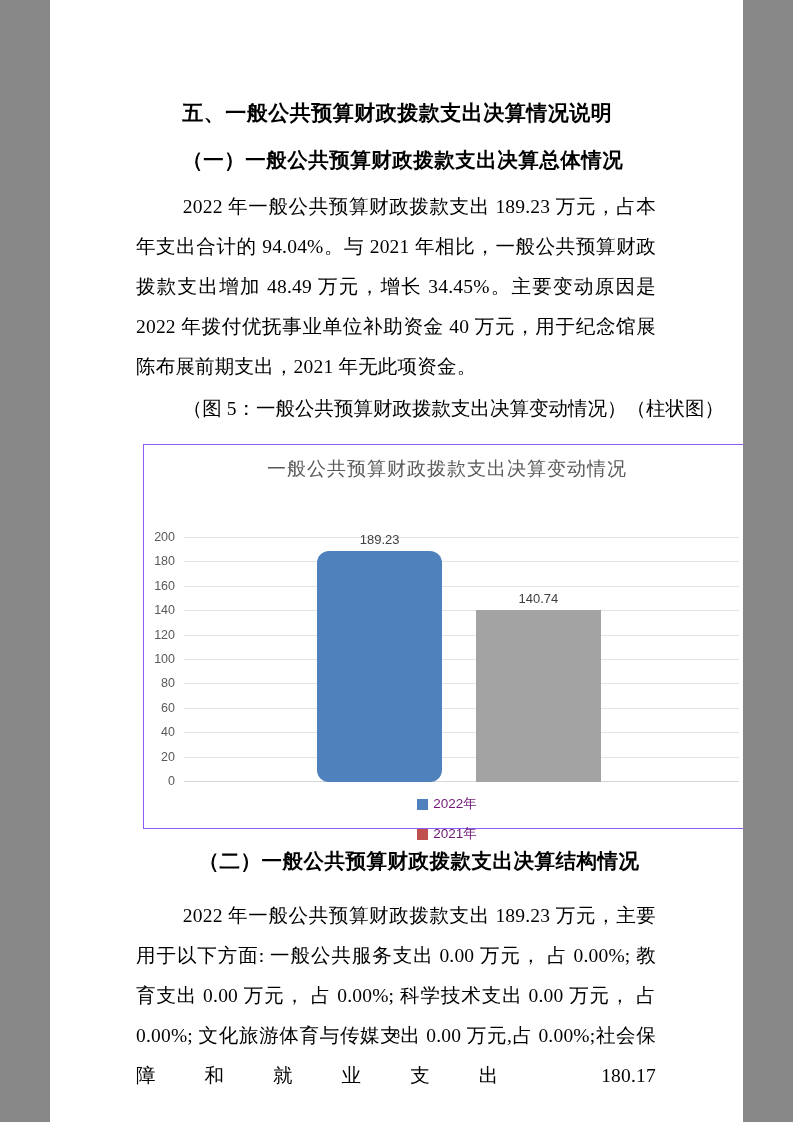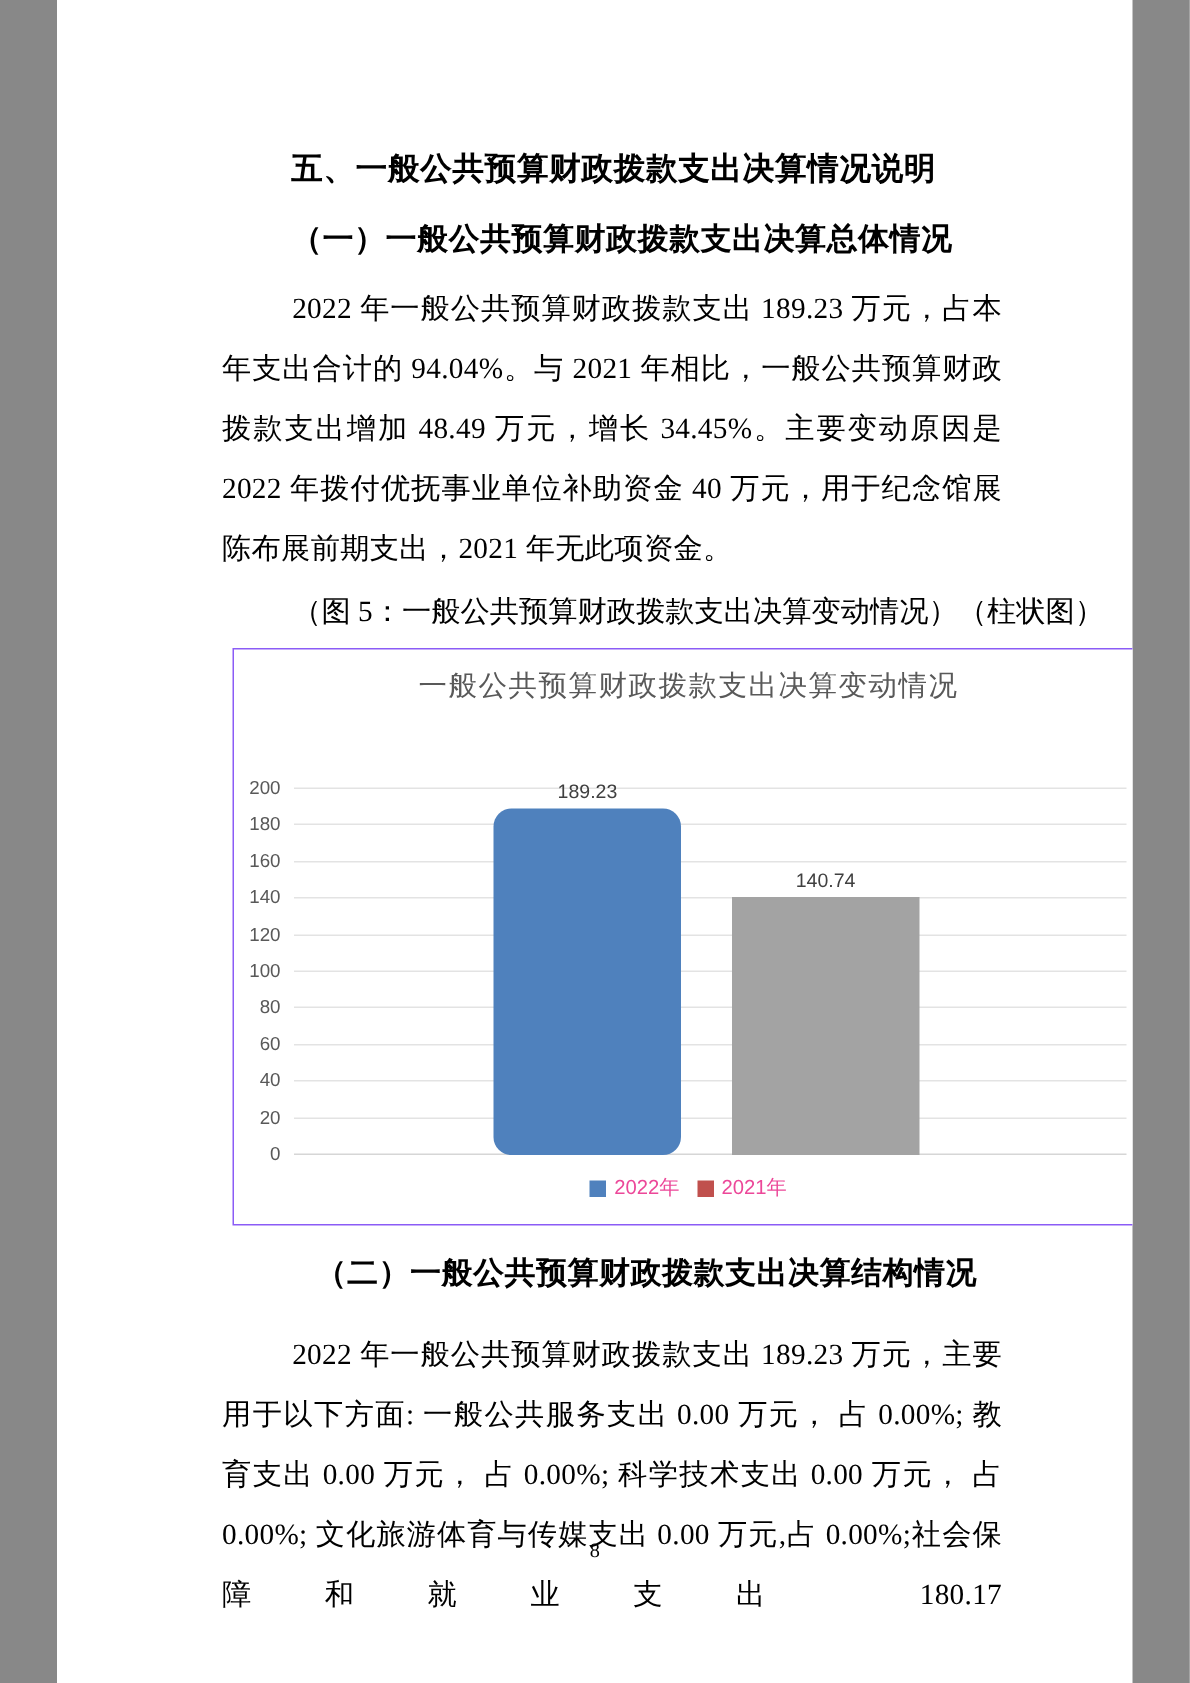--- a/index.html
+++ b/index.html
@@ -1,36 +1,36 @@
 <!DOCTYPE html>
 <html><head>
 <meta charset="utf-8">
 <style>
   html,body{margin:0;padding:0;background:#888;}
   .page{
     position:relative;width:693px;height:1122px;margin:0 auto;background:#ffffff;
-    font-family:"Liberation Serif",serif;color:#000;overflow:hidden;padding-left:24px;
+    font-family:"Liberation Serif",serif;color:#000;overflow:hidden;
   }
   .content{padding:98px 87px 0 86px;box-sizing:border-box;}
   .doc-h1{
     font-family:"Liberation Sans",sans-serif;font-size:21px;font-weight:700;
     line-height:30px;margin:0 0 17px;text-indent:2.2em;letter-spacing:.5px;
   }
   .doc-h2{
     font-family:"Liberation Serif",serif;font-size:20.5px;font-weight:700;
     line-height:30px;margin:0 0 12px;text-indent:2.25em;letter-spacing:.5px;
   }
   .doc-h2.after-chart{margin-top:17px;margin-bottom:20px;text-align:center;}
   p.body{
     font-size:19.5px;line-height:40px;margin:0;text-align:justify;
     text-indent:2.4em;letter-spacing:.2px;
   }
   p.body.fill-last{text-align-last:justify;}
   p.caption{
-    font-size:19.5px;line-height:29px;margin:7px 0 9px;text-indent:2.4em;white-space:nowrap;
+    font-size:19.5px;line-height:29px;margin:7px 0 21px;text-indent:2.4em;white-space:nowrap;
   }
   
   .chart{
     position:relative;box-sizing:border-box;margin:0 0 0 7px;width:608px;height:385px;
     border:1px solid #8b5cf6;background:#fff;
   }
   .chart-title{
     position:absolute;top:11px;left:0;right:0;text-align:center;
     font-size:19px;color:#595959;letter-spacing:1px;
   }
@@ -48,21 +48,21 @@
   .bar{position:absolute;bottom:0;}
   .bar-0{left:24%;width:22.5%;border-radius:12px;}
   .bar-1{left:52.6%;width:22.5%;}
   .bar-label{
     position:absolute;bottom:calc(100% + 4px);left:50%;transform:translateX(-50%);
     font-family:"Liberation Sans",sans-serif;font-size:13px;color:#404040;white-space:nowrap;
   }
   .legend{
     position:absolute;left:0;right:0;top:350px;display:flex;justify-content:center;
     align-items:center;gap:12px;font-family:"Liberation Sans",sans-serif;
-    font-size:13.5px;color:#ec4899;
+    font-size:13.5px;color:#701a75;flex-direction:column;
   }
   .legend-item{display:inline-flex;align-items:center;gap:5px;}
   .swatch{width:11px;height:11px;display:inline-block;}
   .page-number{
     position:absolute;top:1026px;left:0;right:0;text-align:center;
     font-size:13.5px;color:#000;font-family:"Liberation Serif",serif;
   }
 </style>
 </head>
 <body>

